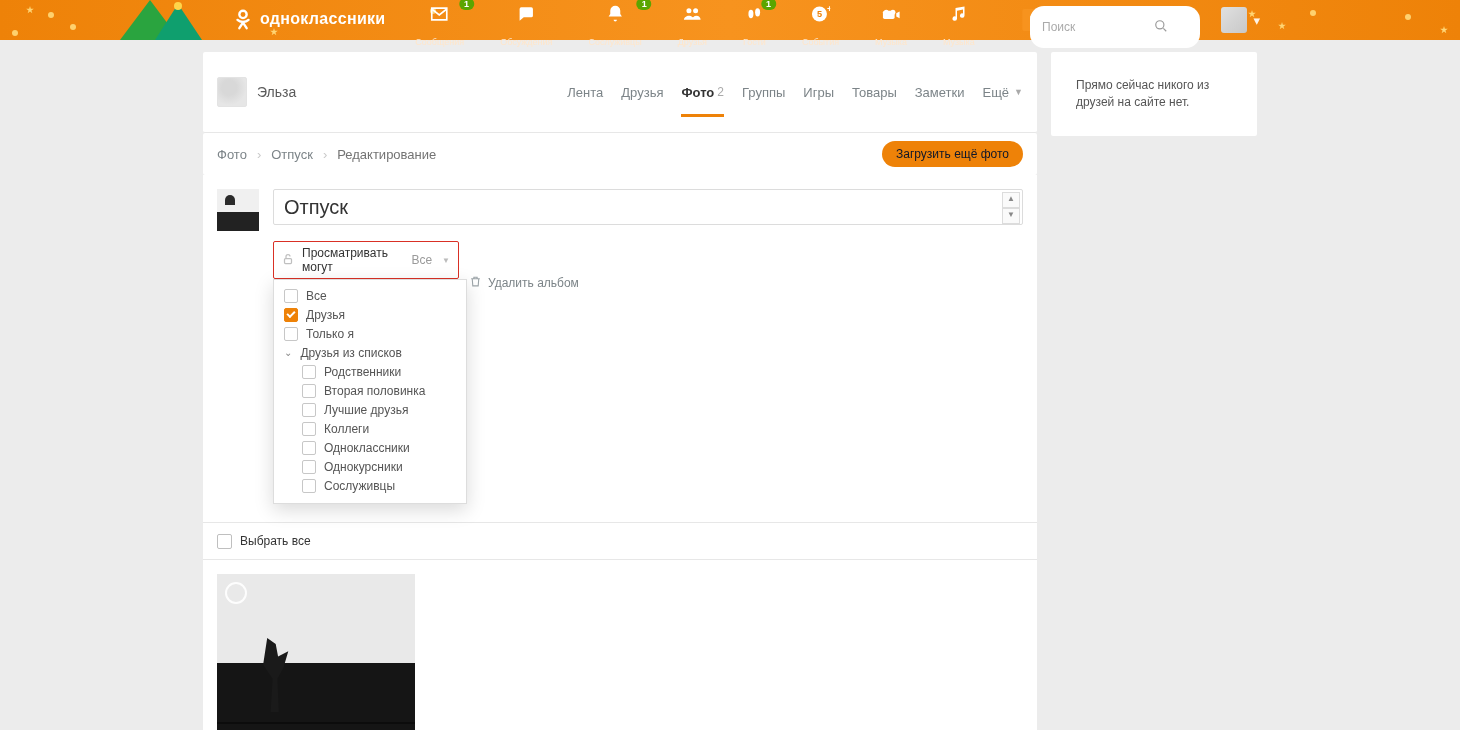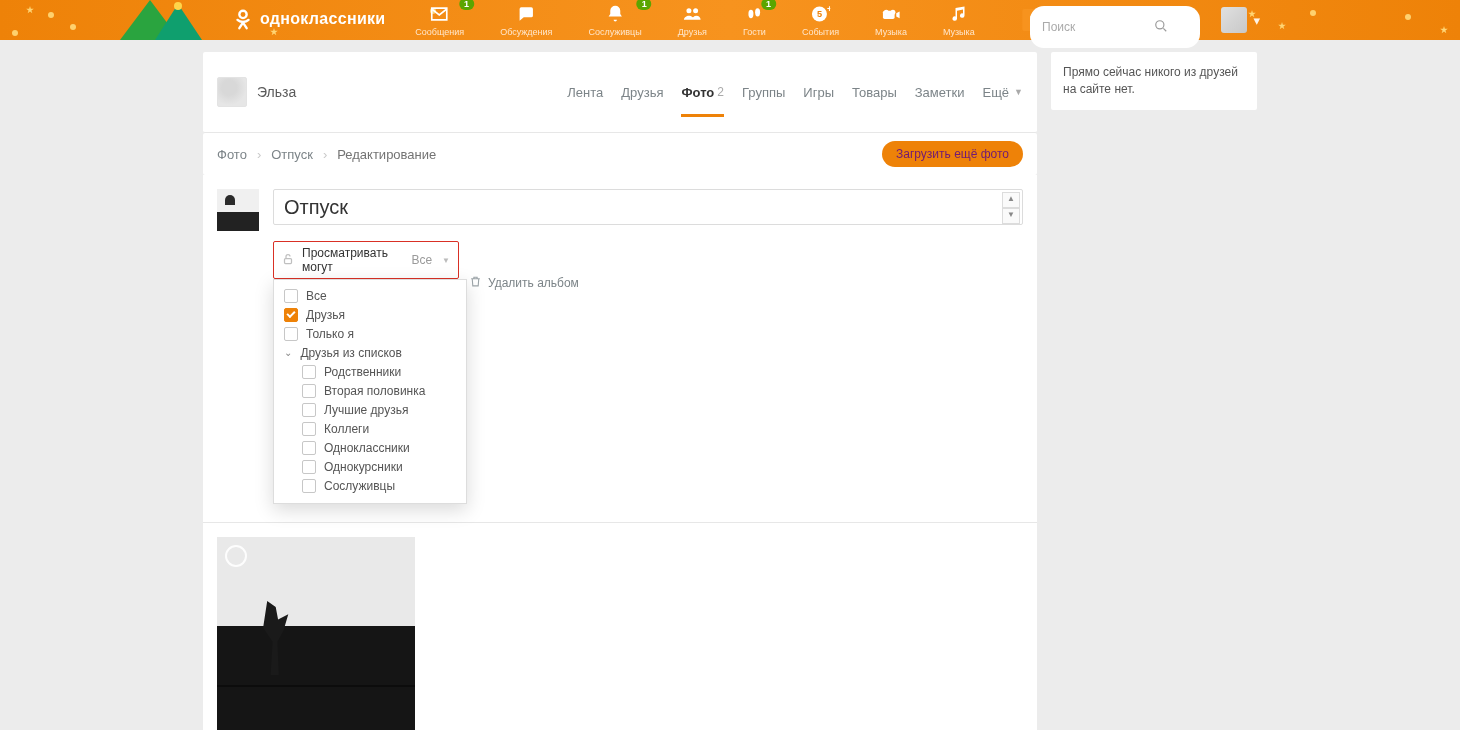--- a/index.html
+++ b/index.html
@@ -22,21 +22,21 @@
   .flag{position:absolute;left:120px;top:0;width:110px;height:40px;}
   .flag svg{display:block}
   .dot{position:absolute;width:6px;height:6px;border-radius:50%;background:#ffd97a;opacity:.9}
   .star{position:absolute;width:8px;height:8px;background:#ffd97a;clip-path:polygon(50% 0,61% 35%,98% 35%,68% 57%,79% 91%,50% 70%,21% 91%,32% 57%,2% 35%,39% 35%);opacity:.95}
   .logo{position:absolute;left:232px;top:8px;display:flex;align-items:center;gap:6px;color:#fff;font-weight:bold;}
   .logo-icon{width:22px;height:22px;}
   .logo-text{font-size:16px;letter-spacing:.3px;}
   .topnav{position:absolute;left:50%;transform:translateX(-50%);top:0;height:40px;display:flex;align-items:flex-start;gap:36px;color:#fff;}
   .tn-item{position:relative;display:flex;flex-direction:column;align-items:center;justify-content:flex-start;padding-top:3px;cursor:pointer;}
   .tn-icon{width:22px;height:22px;display:flex;align-items:center;justify-content:center;}
-  .tn-label{font-size:9px;color:#ffe6ca;margin-top:2px;white-space:nowrap;}
+  .tn-label{font-size:9px;color:#ffe6ca;margin-top:12px;white-space:nowrap;}
   .badge{position:absolute;top:-2px;right:-10px;background:#5ba500;color:#fff;font-size:9px;border-radius:8px;padding:1px 5px;line-height:10px;font-weight:bold}
   .play-btn{width:22px;height:22px;background:#f7931e;display:flex;align-items:center;justify-content:center;border-radius:2px;margin-left:12px;margin-top:9px;cursor:pointer}
   .rightbox{position:absolute;right:200px;top:6px;display:flex;align-items:center;gap:10px;}
   .search{display:flex;align-items:center;background:#fff;border-radius:14px;height:42px;width:150px;padding:0 10px;}
   .search input{border:0;outline:0;width:110px;font-size:12px;background:transparent;color:#555}
   .search input::placeholder{color:#aaa}
   .search .sicn{color:#aaa}
   .user-btn{position:absolute;right:200px;top:7px;display:flex;align-items:center;gap:6px;cursor:pointer}
   .avatar-sm{width:26px;height:26px;border-radius:3px;background:linear-gradient(135deg,#e0e0e0,#c8c8c8);filter:blur(.3px)}
   .carrot{color:#fff;opacity:.9}
@@ -57,21 +57,21 @@
   .tab.active{color:#333;font-weight:bold}
   .tab.active::after{content:"";position:absolute;left:0;right:0;bottom:-1px;height:3px;background:var(--accent)}
   .tab .cnt{font-size:12px;color:#aaa;font-weight:normal}
   .tab.more .chev{font-size:9px;color:#aaa;margin-left:2px}
   
   .crumbbar{display:flex;align-items:center;height:42px;padding:0 14px;background:#fff}
   .crumbs{display:flex;align-items:center;gap:10px;color:var(--mutedlink);font-size:13px}
   .crumbs a{color:var(--mutedlink);text-decoration:none;cursor:pointer}
   .crumbs .sep{color:#c9c9c9}
   .crumbs .cur{color:#737373}
-  .btn-orange{margin-left:auto;background:var(--accent);color:#701a75;border:0;border-radius:14px;height:26px;padding:0 14px;font-size:12px;cursor:pointer}
+  .btn-orange{margin-left:auto;background:var(--accent);color:#0f172a;border:0;border-radius:14px;height:26px;padding:0 14px;font-size:12px;cursor:pointer}
   
   .albumhdr{display:flex;align-items:flex-start;padding:14px 14px 0 14px;background:#fff;gap:14px}
   .thumb{width:42px;height:42px;background:linear-gradient(180deg,#f0f0f0 55%,#222 55%);position:relative;overflow:hidden}
   .thumb::after{content:"";position:absolute;left:8px;top:6px;width:10px;height:10px;background:#2b2b2b;border-radius:50% 50% 0 0}
   .titlebox{flex:1;position:relative}
   .titleinput{width:100%;box-sizing:border-box;height:36px;border:1px solid #dcdcdc;border-radius:2px;padding:4px 26px 4px 10px;font-size:20px;color:#333;outline:none}
   .spin{position:absolute;right:3px;top:3px;display:flex;flex-direction:column;gap:0}
   .spin div{width:16px;height:14px;border:1px solid #dcdcdc;background:#fafafa;font-size:8px;line-height:12px;text-align:center;color:#888;cursor:pointer}
   
   .privbox{margin:10px 0 0 56px;position:relative;width:380px}
@@ -102,21 +102,21 @@
   .photo{width:198px;}
   .photo .img{width:198px;height:198px;background:linear-gradient(180deg,#e9e9e9 0 45%,#151515 45% 100%);position:relative;overflow:hidden}
   .photo .img::before{content:"";position:absolute;left:40px;bottom:60px;width:34px;height:74px;background:#1a1a1a;filter:blur(.2px);
      clip-path:polygon(30% 0,55% 8%,62% 25%,92% 18%,78% 40%,60% 55%,64% 100%,40% 100%,46% 55%,18% 36%);}
   .photo .img::after{content:"";position:absolute;left:0;right:0;bottom:48px;height:2px;background:#000;opacity:.4}
   .photo .circle{position:absolute;left:8px;top:8px;width:18px;height:18px;border:2px solid rgba(255,255,255,.9);border-radius:50%}
   .photo .overlay{position:absolute;left:0;right:0;bottom:0;height:28px;background:rgba(0,0,0,.35);display:flex;align-items:center;gap:14px;padding:0 10px;color:#d8d8d8;font-size:11px}
   .photo .overlay .oic{opacity:.85}
   .photo .overlay .tag{margin-left:auto;display:flex;align-items:center;gap:6px}
   
-  .sidecard{background:#fff;padding:12px;font-size:12px;color:#555;line-height:1.4}
+  .sidecard{background:#fff;padding:25px;font-size:12px;color:#555;line-height:1.4}
   
   .block{margin-bottom:0}
   .main > .card + .card{margin-top:0}
 </style>
 </head>
 <body>
 
 <div class="topbar">
   <div class="topdecor">
 
@@ -365,20 +365,24 @@
             <svg width="13" height="13" viewBox="0 0 24 24" fill="none" stroke="#9aa2a6" stroke-width="2">
                 <path d="M4 7h16M9 7V4h6v3M6 7l1 13h10l1-13"></path>
               </svg>
           </span>
           <span>Удалить альбом</span>
         </div>
       </div>
 
       <div class="divider"></div>
 
+      <div class="selall">
+        <span class="chk"></span>
+        <span>Выбрать все</span>
+      </div>
 
       <div class="grid">
         <div class="photo">
           <div class="img">
             <span class="circle"></span>
           </div>
 
         </div>
       </div>
     </div>

